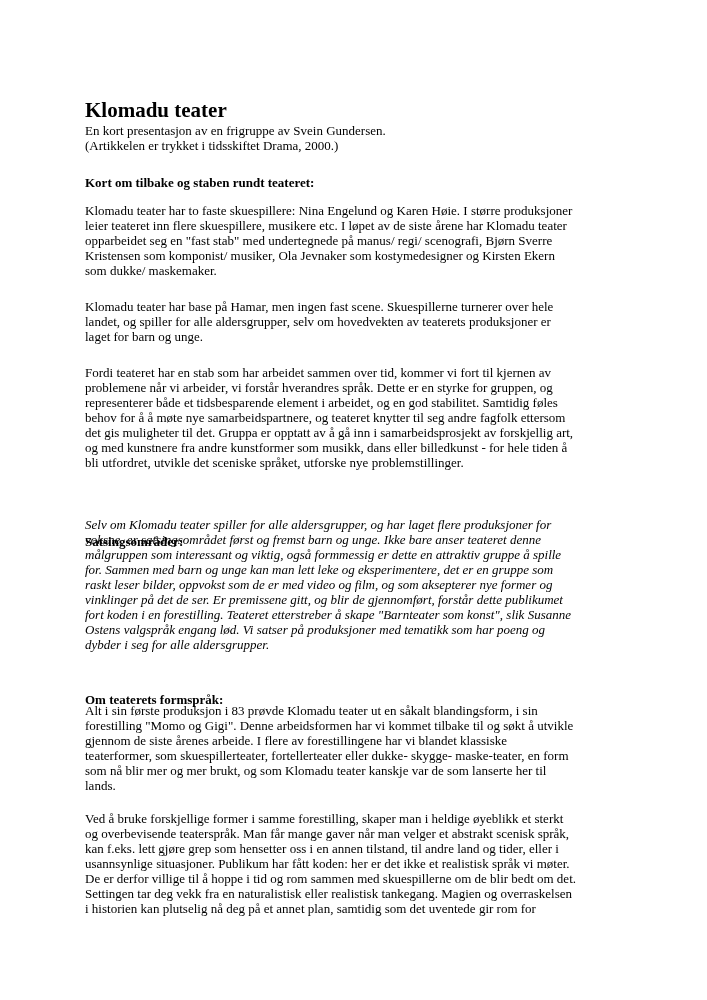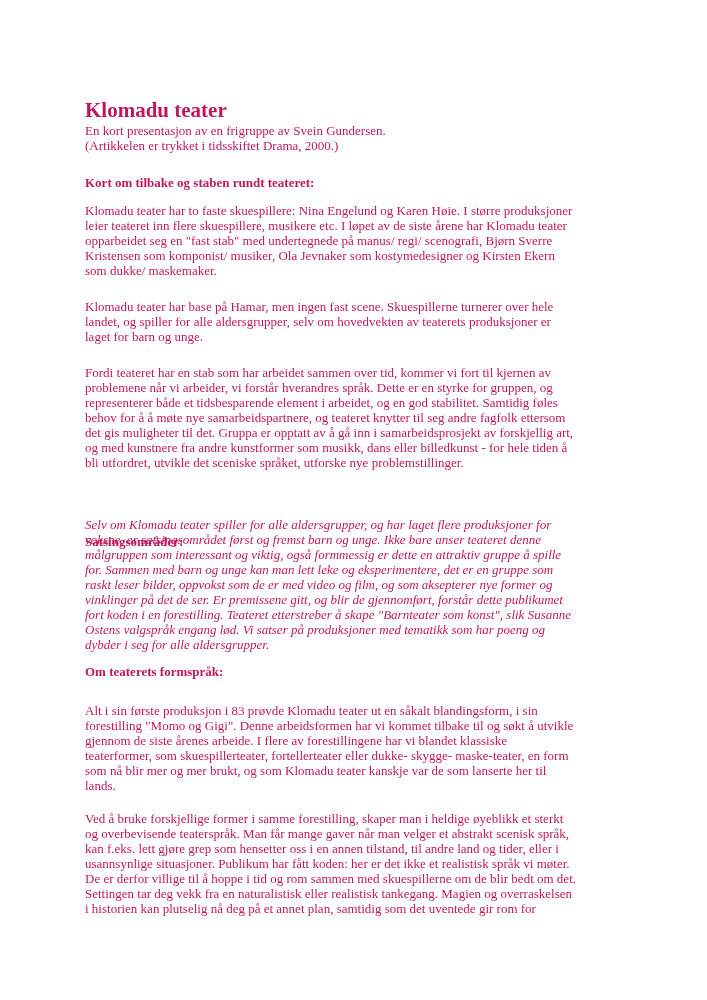--- a/index.html
+++ b/index.html
@@ -7,21 +7,21 @@
     margin: 0;
     padding: 0;
     background: #ffffff;
   }
   .page {
     position: relative;
     width: 707px;
     height: 1000px;
     background: #ffffff;
     font-family: "Liberation Serif", "DejaVu Serif", serif;
-    color: #be185d;
+    color: #000000;
     overflow: hidden;
   }
   .block {
     position: absolute;
     left: 85px;
     width: 558px;
     font-size: 13px;
     line-height: 15px;
     white-space: pre;  
   }
@@ -38,21 +38,21 @@
   }
   
   .b-title   { top: 84px;  }
   .b-byline  { top: 123px; }
   .b-h1      { top: 175px; }
   .b-p1      { top: 190px; }
   .b-p2      { top: 286px; }
   .b-p3      { top: 352px; }
   .b-h2      { top: 510px; margin-top: 24px; }
   .b-p4      { top: 504px; font-style: italic; }
-  .b-h3      { top: 664px; }
+  .b-h3      { top: 692px; }
   .b-p5      { top: 690px; }
   .b-p6      { top: 798px; }
 </style>
 </head>
 <body>
 
 <div class="page">
 
   <h1 class="block doc-title b-title">Klomadu teater</h1>
 

